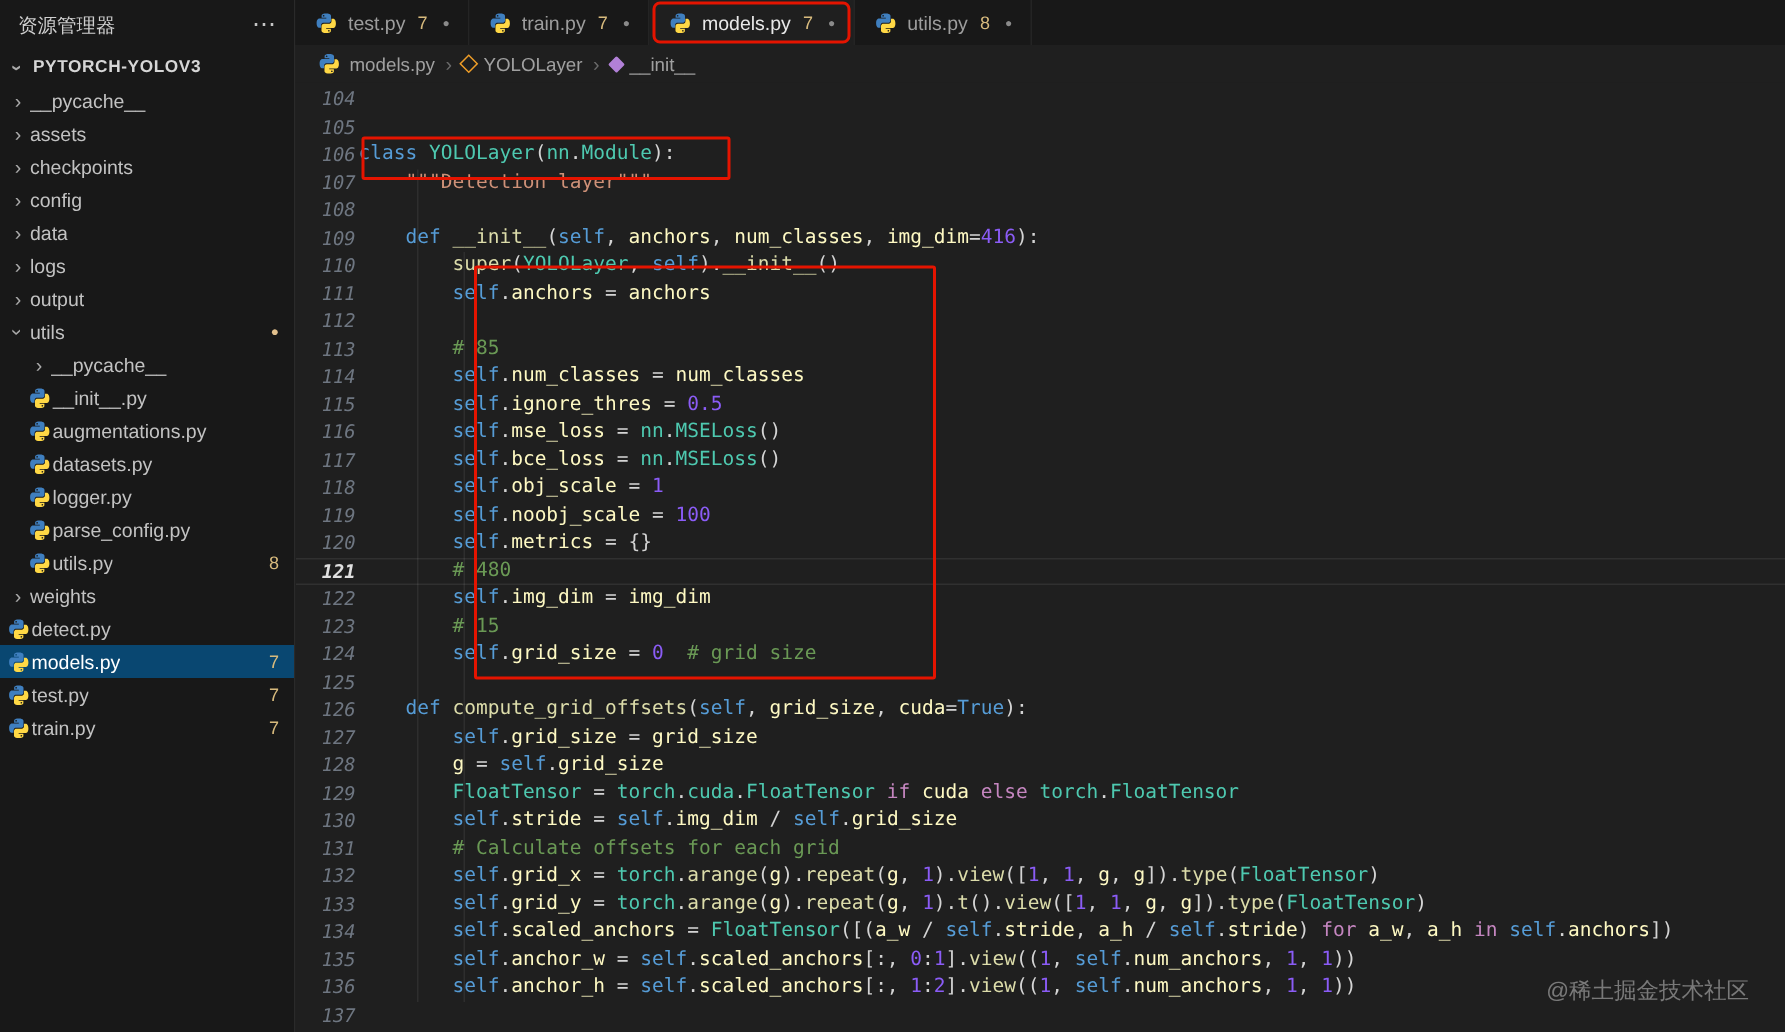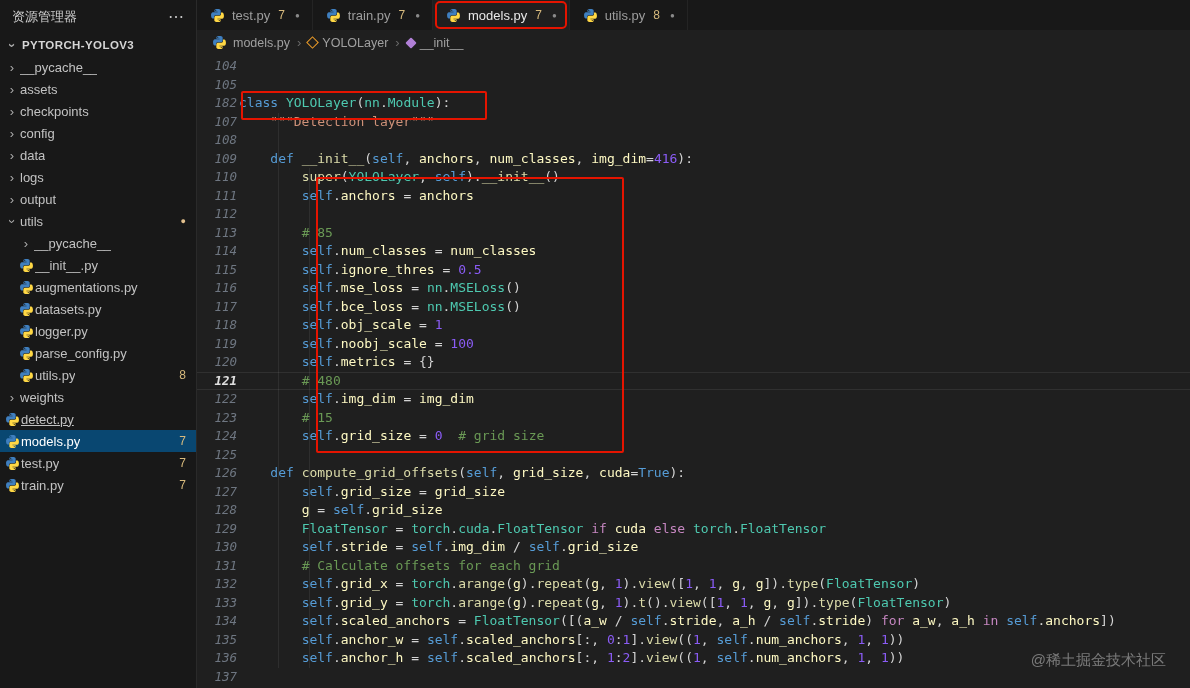--- a/index.html
+++ b/index.html
@@ -170,21 +170,21 @@
               <path fill="#ffd845" d="M64.1 120c28 0 26.3-12.2 26.3-12.2l-.1-12.6H63.5v-3.8h37.4s18 2 18-26.3c0-28.4-15.7-27.4-15.7-27.4h-9.4v13.1s.5 15.7-15.4 15.7H51.8s-14.9-.2-14.9 14.4v24.4S34.6 120 64.1 120zM78.9 111.5a4.8 4.8 0 1 1 0-9.6 4.8 4.8 0 0 1 0 9.6z"></path>
             </svg>
           </span>
           <span class="tree-label">utils.py</span>
           <span class="badge">8</span>
         </div>
         <div class="tree-row" style="padding-left: 4px;">
           <span class="chev">›</span>
           <span class="tree-label">weights</span>
         </div>
-        <div class="tree-row" style="padding-left: 4px; text-decoration: underline;">
+        <div class="tree-row" style="padding-left: 4px;">
           <span class="fic">
             <svg viewBox="0 0 128 128" width="15" height="15">
               <path fill="#3f7fbf" d="M63.9 8c-28 0-26.3 12.2-26.3 12.2l.1 12.6h26.8v3.8H27.1s-18-2-18 26.3c0 28.4 15.7 27.4 15.7 27.4h9.4V77.2s-.5-15.7 15.4-15.7h26.6s14.9.2 14.9-14.4V22.7S93.4 8 63.9 8zM49.1 16.5a4.8 4.8 0 1 1 0 9.6 4.8 4.8 0 0 1 0-9.6z"></path>
               <path fill="#ffd845" d="M64.1 120c28 0 26.3-12.2 26.3-12.2l-.1-12.6H63.5v-3.8h37.4s18 2 18-26.3c0-28.4-15.7-27.4-15.7-27.4h-9.4v13.1s.5 15.7-15.4 15.7H51.8s-14.9-.2-14.9 14.4v24.4S34.6 120 64.1 120zM78.9 111.5a4.8 4.8 0 1 1 0-9.6 4.8 4.8 0 0 1 0 9.6z"></path>
             </svg>
           </span>
           <span class="tree-label">detect.py</span>
         </div>
         <div class="tree-row selected" style="padding-left: 4px;">
           <span class="fic">
@@ -289,21 +289,21 @@
           <span>__init__</span>
         </span>
       </div>
 
     <div class="editor">
       <div class="guide guide1"></div>
       <div class="guide guide2"></div>
       <div class="lines">
           <div class="cl"><span class="ln">104</span><span class="code"></span></div>
           <div class="cl"><span class="ln">105</span><span class="code"></span></div>
-          <div class="cl"><span class="ln">182</span><span class="code"><span class="tk-k">class</span><span class="tk-p"> </span><span class="tk-t">YOLOLayer</span><span class="tk-p">(</span><span class="tk-t">nn</span><span class="tk-p">.</span><span class="tk-t">Module</span><span class="tk-p">):</span></span></div>
+          <div class="cl"><span class="ln">106</span><span class="code"><span class="tk-k">class</span><span class="tk-p"> </span><span class="tk-t">YOLOLayer</span><span class="tk-p">(</span><span class="tk-t">nn</span><span class="tk-p">.</span><span class="tk-t">Module</span><span class="tk-p">):</span></span></div>
           <div class="cl"><span class="ln">107</span><span class="code"><span class="tk-p">    </span><span class="tk-q">"""Detection layer"""</span></span></div>
           <div class="cl"><span class="ln">108</span><span class="code"></span></div>
           <div class="cl"><span class="ln">109</span><span class="code"><span class="tk-p">    </span><span class="tk-k">def</span><span class="tk-p"> </span><span class="tk-f">__init__</span><span class="tk-p">(</span><span class="tk-s">self</span><span class="tk-p">, </span><span class="tk-v">anchors</span><span class="tk-p">, </span><span class="tk-v">num_classes</span><span class="tk-p">, </span><span class="tk-v">img_dim</span><span class="tk-p">=</span><span class="tk-n">416</span><span class="tk-p">):</span></span></div>
           <div class="cl"><span class="ln">110</span><span class="code"><span class="tk-p">        </span><span class="tk-f">super</span><span class="tk-p">(</span><span class="tk-t">YOLOLayer</span><span class="tk-p">, </span><span class="tk-s">self</span><span class="tk-p">).</span><span class="tk-f">__init__</span><span class="tk-p">()</span></span></div>
           <div class="cl"><span class="ln">111</span><span class="code"><span class="tk-p">        </span><span class="tk-s">self</span><span class="tk-p">.</span><span class="tk-v">anchors</span><span class="tk-p"> = </span><span class="tk-v">anchors</span></span></div>
           <div class="cl"><span class="ln">112</span></div>
           <div class="cl"><span class="ln">113</span><span class="code"><span class="tk-p">        </span><span class="tk-m"># 85</span></span></div>
           <div class="cl"><span class="ln">114</span><span class="code"><span class="tk-p">        </span><span class="tk-s">self</span><span class="tk-p">.</span><span class="tk-v">num_classes</span><span class="tk-p"> = </span><span class="tk-v">num_classes</span></span></div>
           <div class="cl"><span class="ln">115</span><span class="code"><span class="tk-p">        </span><span class="tk-s">self</span><span class="tk-p">.</span><span class="tk-v">ignore_thres</span><span class="tk-p"> = </span><span class="tk-n">0.5</span></span></div>
           <div class="cl"><span class="ln">116</span><span class="code"><span class="tk-p">        </span><span class="tk-s">self</span><span class="tk-p">.</span><span class="tk-v">mse_loss</span><span class="tk-p"> = </span><span class="tk-t">nn</span><span class="tk-p">.</span><span class="tk-t">MSELoss</span><span class="tk-p">()</span></span></div>

